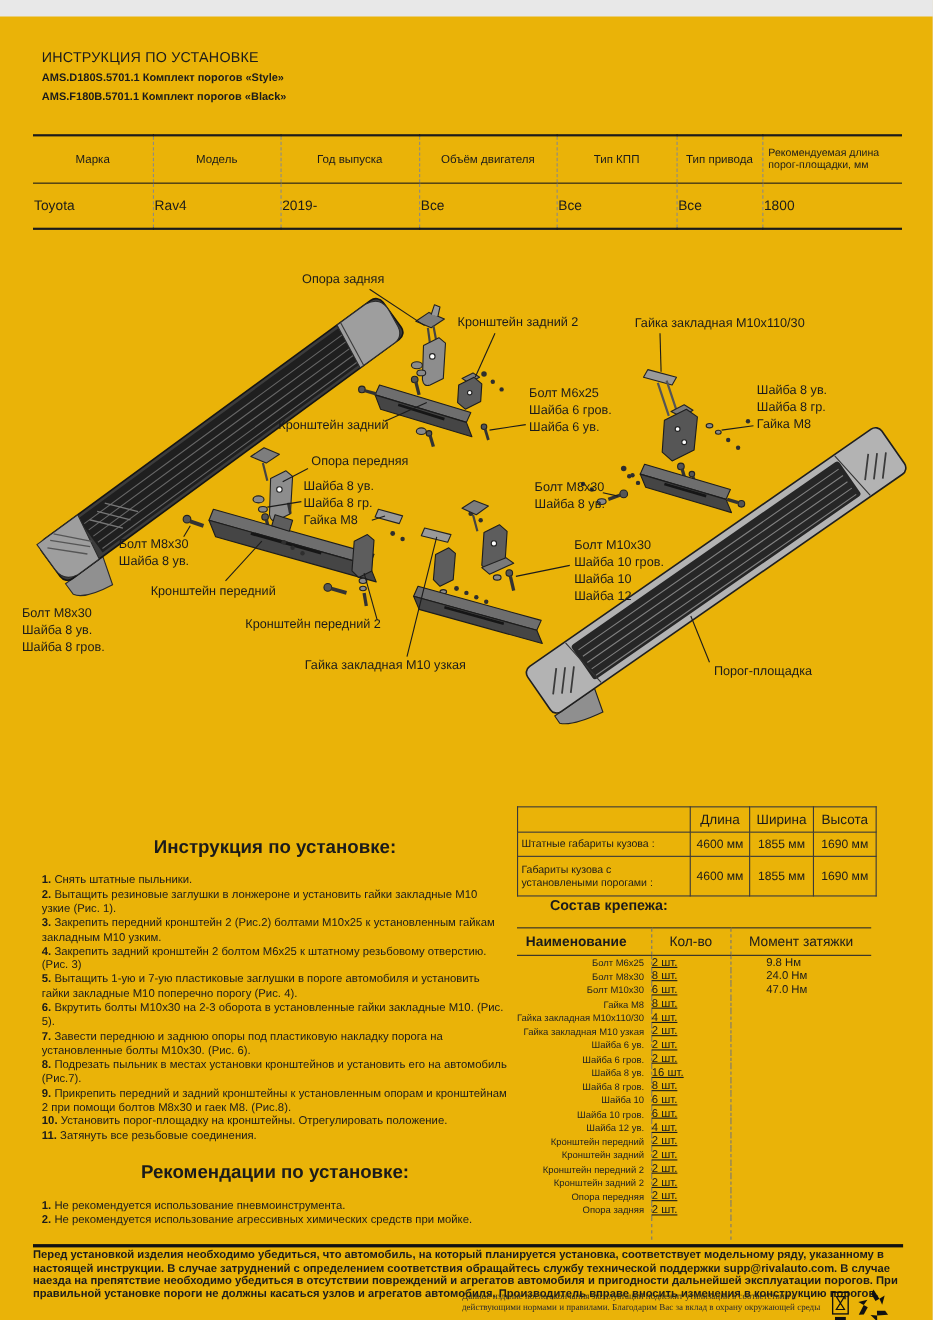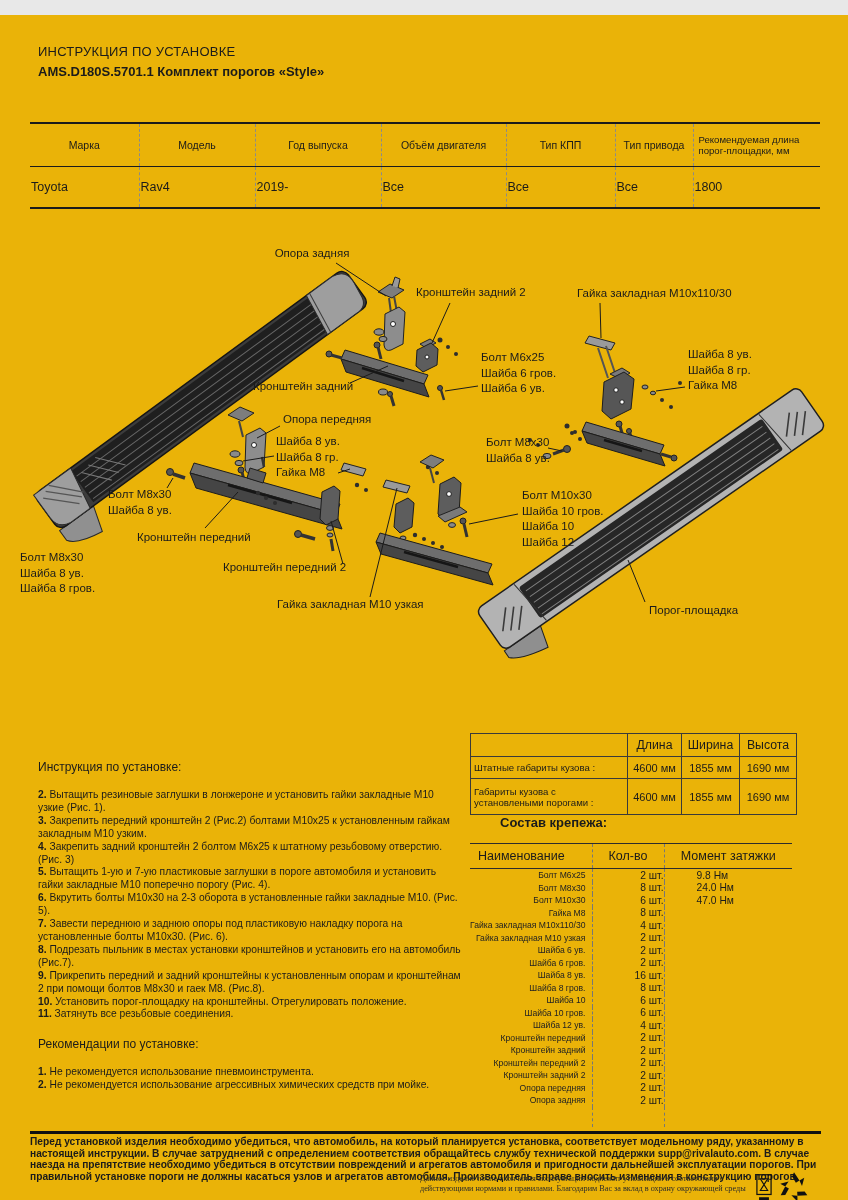--- a/index.html
+++ b/index.html
@@ -1,77 +1,78 @@
 <!DOCTYPE html>
 <html><head>
 <meta charset="utf-8">
 <style>
   html,body{margin:0;padding:0;background:#e8e8e8;}
   .page{position:relative;width:848px;height:1200px;background:#eab308;overflow:hidden;
         font-family:"Liberation Sans",sans-serif;color:#1b1b1b;margin:15px auto;}
   
   .doc-header{position:absolute;left:38px;top:29px;}
   .doc-title{font-size:13px;letter-spacing:.2px;margin-bottom:4px;}
-  .product-line{font-weight:bold;font-size:13px;line-height:17px;}
+  .product-line{font-weight:bold;font-size:10px;line-height:17px;}
   
   .vehicle-table{position:absolute;left:30px;top:107px;width:790px;border-collapse:collapse;
         border-top:2.5px solid #1b1b1b;border-bottom:2.5px solid #1b1b1b;table-layout:fixed;}
   .vehicle-table th{font-weight:normal;font-size:10.5px;height:42px;text-align:center;
         border-bottom:1.5px solid #1b1b1b;border-left:1px dashed #8a8a8a;padding:0 4px;vertical-align:middle;}
   .vehicle-table th:first-child,.vehicle-table td:first-child{border-left:none;}
   .vehicle-table th.last{text-align:left;font-size:9.6px;line-height:11.5px;padding:0 2px 0 5px;}
   .vehicle-table td{font-size:12.5px;height:38px;border-left:1px dashed #8a8a8a;vertical-align:middle;}
   .vehicle-table col.c1{width:109px}.vehicle-table col.c2{width:116px}.vehicle-table col.c3{width:126px}
   .vehicle-table col.c4{width:125px}.vehicle-table col.c5{width:109px}.vehicle-table col.c6{width:78px}
   .vehicle-table col.c7{width:127px}
   
   .diagram-svg{position:absolute;left:0;top:215px;}
   .diagram-label{font-size:11.5px;fill:#1b1b1b;}
   line.leader{stroke:#1b1b1b;stroke-width:1;}
   
   .instructions{position:absolute;left:38px;top:745px;width:424px;}
-  .sec-title{font-weight:normal;font-size:12px;margin:0 0 15px 0;}
+  .sec-title{font-weight:bold;font-size:17px;margin:0 0 15px 0;text-align:center;}
   .step{font-size:10.3px;line-height:12.9px;}
   .reco-title{margin:16px 0 15px 0;}
   
   .dims-table{position:absolute;left:470px;top:718px;border-collapse:collapse;table-layout:fixed;}
   .dims-table th,.dims-table td{border:1.5px solid #3a3a3a;}
   .dims-table th{font-weight:normal;font-size:12.3px;height:22px;text-align:center;padding:0 4px;}
   .dims-table td.lbl{font-size:9.6px;line-height:11px;padding:1px 3px;text-align:left;}
   .dims-table td.val{font-size:11px;text-align:center;}
   .dims-table col.d1{width:157px}.dims-table col.d2{width:54px}.dims-table col.d3{width:58px}.dims-table col.d4{width:57px}
   .dims-table tr.r1 td{height:19px}.dims-table tr.r2 td{height:33px}
   
   .fast-title{position:absolute;left:500px;top:800px;font-weight:bold;font-size:13px;}
   .fast-table{position:absolute;left:470px;top:828px;width:322px;border-collapse:collapse;table-layout:fixed;}
   .fast-table col.f1{width:122px}.fast-table col.f2{width:72px}.fast-table col.f3{width:128px}
   .fast-table th{font-weight:normal;font-size:12.5px;height:22px;border-top:1.5px solid #2c2c2c;border-bottom:1.5px solid #2c2c2c;}
-  .fast-table th.h1{text-align:left;padding-left:8px;}
+  .fast-table th.h1{text-align:left;padding-left:8px;font-weight:bold;}
   .fast-table th.h2,.fast-table th.h3{text-align:center;border-left:1px dashed #777;}
   .fast-table td{height:12.5px;padding:0;vertical-align:middle;}
   .fast-table td.n{text-align:right;font-size:8.6px;padding-right:6px;color:#222;}
-  .fast-table td.q{text-align:right;font-size:10.3px;border-left:1px dashed #777;}
+  .fast-table td.q{text-align:left;font-size:10.3px;border-left:1px dashed #777;text-decoration:underline;}
   .fast-table td.t{text-align:left;font-size:10.3px;padding-left:32px;border-left:1px dashed #777;}
   .fast-table tr.ext td{height:20px;}
   
   .footer-line{position:absolute;left:30px;top:1116px;width:791px;height:2.5px;background:#111;}
   .footer-warning{position:absolute;left:30px;top:1121px;width:791px;font-weight:bold;font-size:10.2px;line-height:11.6px;}
   .recycle-note{position:absolute;left:420px;top:1159px;width:332px;font-family:"Liberation Serif",serif;
         font-size:8.2px;line-height:10px;color:#2a2a2a;}
   .icon-bin{position:absolute;left:756px;top:1158px;}
   .icon-recycle{position:absolute;left:776px;top:1156px;}
 </style>
 </head>
 <body>
 
 <div class="page">
 
   <div class="doc-header">
     <div class="doc-title">ИНСТРУКЦИЯ ПО УСТАНОВКЕ</div>
     <div class="product-line">AMS.D180S.5701.1 Комплект порогов «Style»</div>
+    <div class="product-line">AMS.F180B.5701.1 Комплект порогов «Black»</div>
   </div>
 
   <table class="vehicle-table">
     <colgroup>
         <col class="c1">
         <col class="c2">
         <col class="c3">
         <col class="c4">
         <col class="c5">
         <col class="c6">
@@ -271,20 +272,21 @@
         <text x="486" y="216" class="diagram-label"><tspan x="486" dy="0">Болт М8х30</tspan><tspan x="486" dy="15.5">Шайба 8 ув.</tspan></text>
         <text x="20" y="331" class="diagram-label"><tspan x="20" dy="0">Болт М8х30</tspan><tspan x="20" dy="15.5">Шайба 8 ув.</tspan><tspan x="20" dy="15.5">Шайба 8 гров.</tspan></text>
         <line x1="645" y1="372" x2="628" y2="330" class="leader"></line>
         <text x="649" y="384" class="diagram-label"><tspan x="649" dy="0">Порог-площадка</tspan></text>
       </g>
   </svg>
 
   <div class="instructions">
     <div class="sec-title">Инструкция по установке:</div>
     <div id="steps">
+        <div class="step"><b>1.</b> Снять штатные пыльники.</div>
         <div class="step"><b>2.</b> Вытащить резиновые заглушки в лонжероне и установить гайки закладные М10 узкие (Рис. 1).</div>
         <div class="step"><b>3.</b> Закрепить передний кронштейн 2 (Рис.2) болтами М10х25 к установленным гайкам закладным М10 узким.</div>
         <div class="step"><b>4.</b> Закрепить задний кронштейн 2 болтом М6х25 к штатному резьбовому отверстию. (Рис. 3)</div>
         <div class="step"><b>5.</b> Вытащить 1-ую и 7-ую пластиковые заглушки в пороге автомобиля и установить гайки закладные М10 поперечно порогу (Рис. 4).</div>
         <div class="step"><b>6.</b> Вкрутить болты М10х30 на 2-3 оборота в установленные гайки закладные М10. (Рис. 5).</div>
         <div class="step"><b>7.</b> Завести переднюю и заднюю опоры под пластиковую накладку порога на установленные болты М10х30. (Рис. 6).</div>
         <div class="step"><b>8.</b> Подрезать пыльник в местах установки кронштейнов и установить его на автомобиль (Рис.7).</div>
         <div class="step"><b>9.</b> Прикрепить передний и задний кронштейны к установленным опорам и кронштейнам 2 при помощи болтов М8х30 и гаек М8. (Рис.8).</div>
         <div class="step"><b>10.</b> Установить порог-площадку на кронштейны. Отрегулировать положение.</div>
         <div class="step"><b>11.</b> Затянуть все резьбовые соединения.</div>

